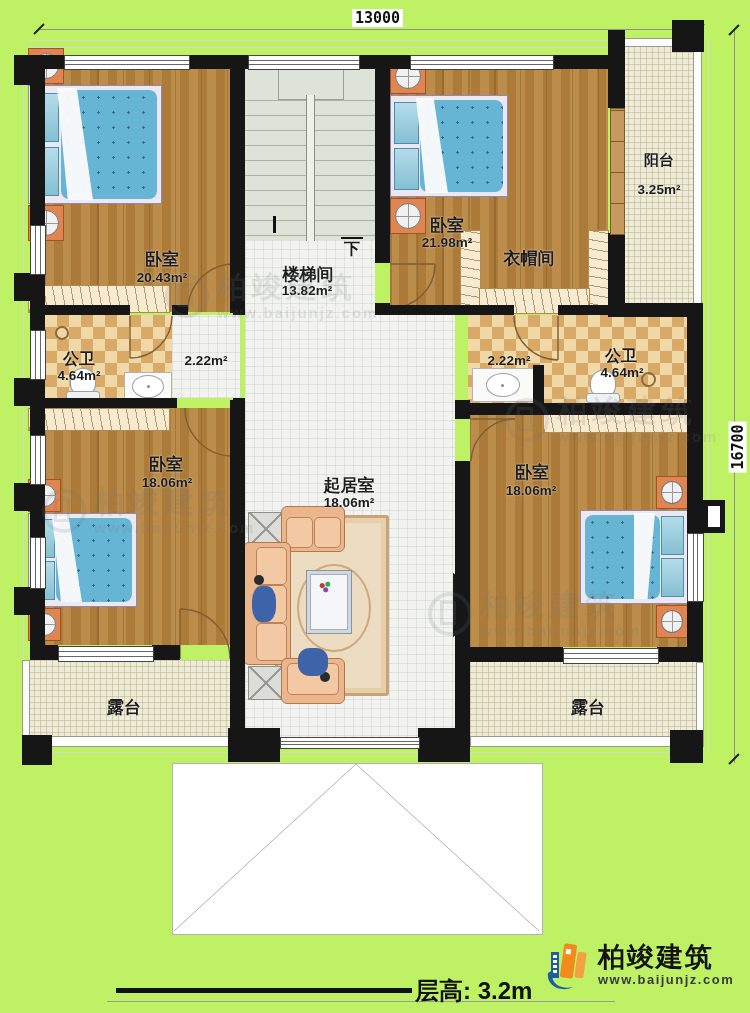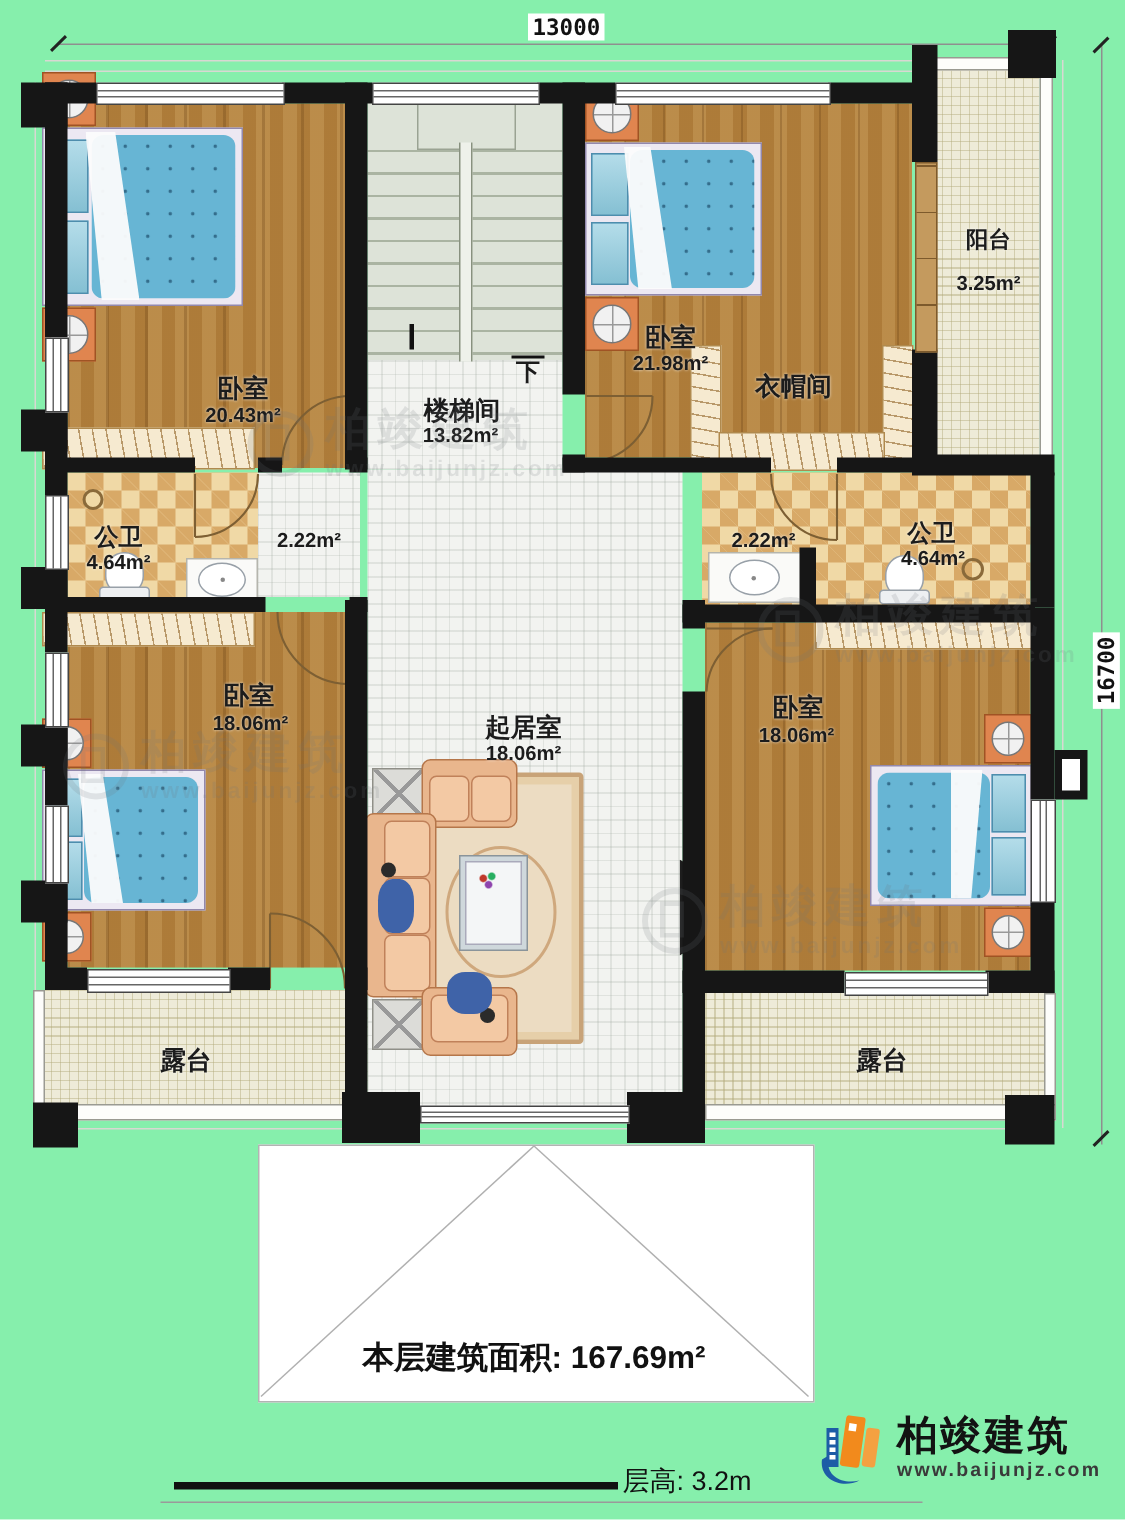--- a/index.html
+++ b/index.html
@@ -1,16 +1,16 @@
 <!DOCTYPE html>
 <html><head>
 <meta charset="utf-8">
 <style>
   html,body{margin:0;padding:0;background:#fff;}
-  #plan{position:relative;width:750px;height:1013px;background:#86efac;overflow:hidden;
+  #plan{position:relative;width:750px;height:1013px;background:#bef264;overflow:hidden;
         font-family:"Liberation Sans","DejaVu Sans",sans-serif;}
   .abs{position:absolute;}
   
   .wall{position:absolute;background:#161616;z-index:5;}
   .winH{position:absolute;background:#fff;z-index:6;border:1px solid #444;
         background-image:linear-gradient(#666,#666),linear-gradient(#666,#666);
         background-size:100% 1px;background-position:0 34%,0 66%;background-repeat:no-repeat;}
   .winV{position:absolute;background:#fff;z-index:6;border:1px solid #444;
         background-image:linear-gradient(90deg,#666,#666),linear-gradient(90deg,#666,#666);
         background-size:1px 100%;background-position:34% 0,66% 0;background-repeat:no-repeat;}
@@ -82,21 +82,21 @@
   .wmlogo::after{content:"";position:absolute;left:8px;top:5px;width:10px;height:18px;border:3px solid #70757c;}
   .wmtxt1{font-size:30px;font-weight:900;letter-spacing:5px;white-space:nowrap;line-height:1;}
   .wmtxt2{font-size:15px;font-weight:800;letter-spacing:2px;white-space:nowrap;line-height:1;margin-top:3px;}
   
   .roofbox{position:absolute;border:1px solid #b3b3b3;z-index:1;background:#fff;}
   .floorArea{position:absolute;z-index:2;transform:translate(-50%,-50%);font-size:21px;color:#111;
        font-weight:600;white-space:nowrap;}
   .title{position:absolute;z-index:2;font-size:45px;font-weight:900;color:#111;white-space:nowrap;letter-spacing:2px;}
   .scale{position:absolute;z-index:2;font-size:37px;font-weight:700;color:#111;
        font-family:"DejaVu Sans Mono","Liberation Mono",monospace;}
-  .fheight{position:absolute;z-index:2;font-size:18px;font-weight:400;color:#111;white-space:nowrap;}
+  .fheight{position:absolute;z-index:2;font-size:24px;font-weight:700;color:#111;white-space:nowrap;}
   .brandTxt{font-size:27px;font-weight:900;color:#131313;letter-spacing:2px;line-height:1.05;white-space:nowrap;}
   .brandUrl{font-size:13px;font-weight:800;color:#3a3a3a;letter-spacing:1.5px;white-space:nowrap;}
 </style>
 </head>
 <body>
 
 <div id="plan">
 
   <div class="sill" style="left:30px;top:40px;width:672px;height:1px"></div>
   <div class="sill" style="left:30px;top:47px;width:672px;height:1px"></div>
@@ -357,21 +357,20 @@
       </div>
   </div>
 
   <div class="roofbox" style="left:172px;top:763px;width:369px;height:170px"></div>
   <svg width="750" height="1013" style="position:absolute;left:0;top:0;z-index:1" xmlns="http://www.w3.org/2000/svg">
     <g stroke="#b0b0b0" stroke-width="1" fill="none">
       <line x1="356" y1="764" x2="174" y2="931"></line>
       <line x1="356" y1="764" x2="539" y2="931"></line>
     </g>
   </svg>
-  <div class="floorArea" style="left:356px;top:905px">本层建筑面积: 167.69m²</div>
 
   <div class="abs" style="left:116px;top:988px;width:296px;height:5px;background:#111;z-index:2"></div>
   <div class="abs" style="left:107px;top:1001px;width:508px;height:1px;background:#9a9a9a;z-index:2"></div>
   <div class="fheight" style="left:415px;top:975px">层高: 3.2m</div>
 
   <div class="abs" style="left:543px;top:938px;display:flex;align-items:center;gap:7px;z-index:2">
     <svg width="48" height="54" viewBox="0 0 48 54" xmlns="http://www.w3.org/2000/svg">
       <path d="M10,32 C6,44 16,52 30,49 C18,55 3,48 5,35 Z" fill="#1d5da6"></path>
       <rect x="8" y="14" width="8" height="26" fill="#1d5da6"></rect>
       <rect x="10" y="17" width="4" height="3" fill="#fff"></rect>

